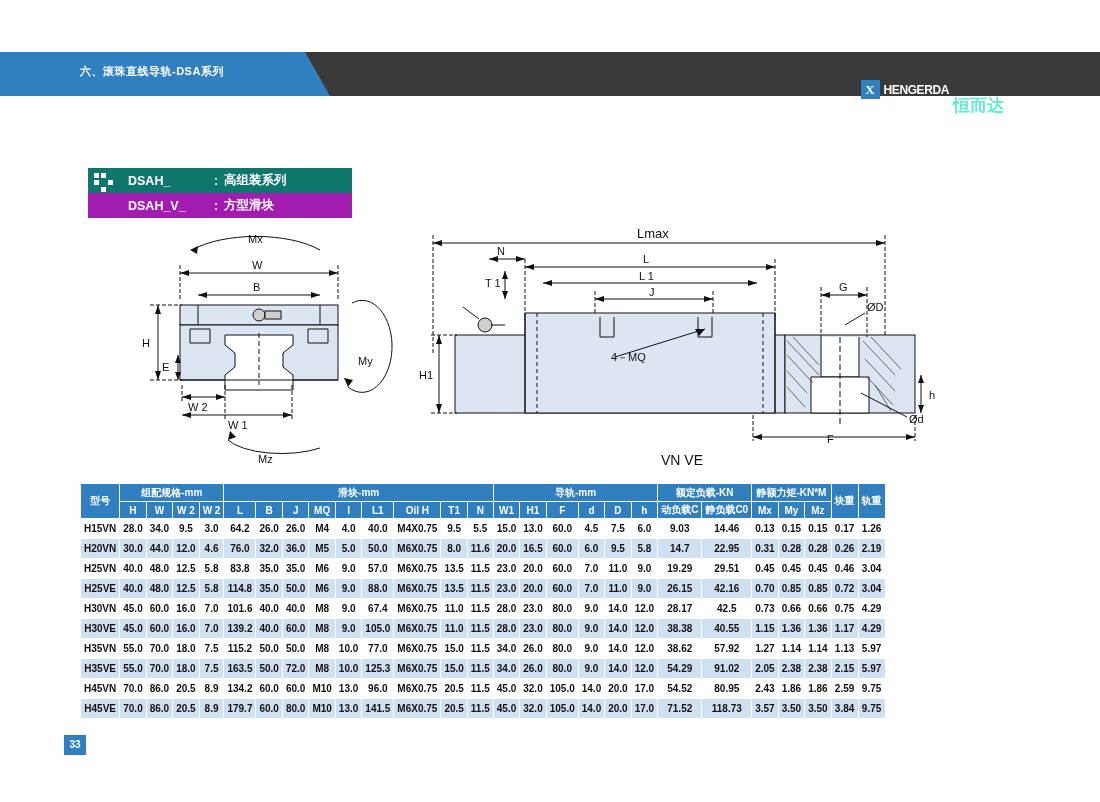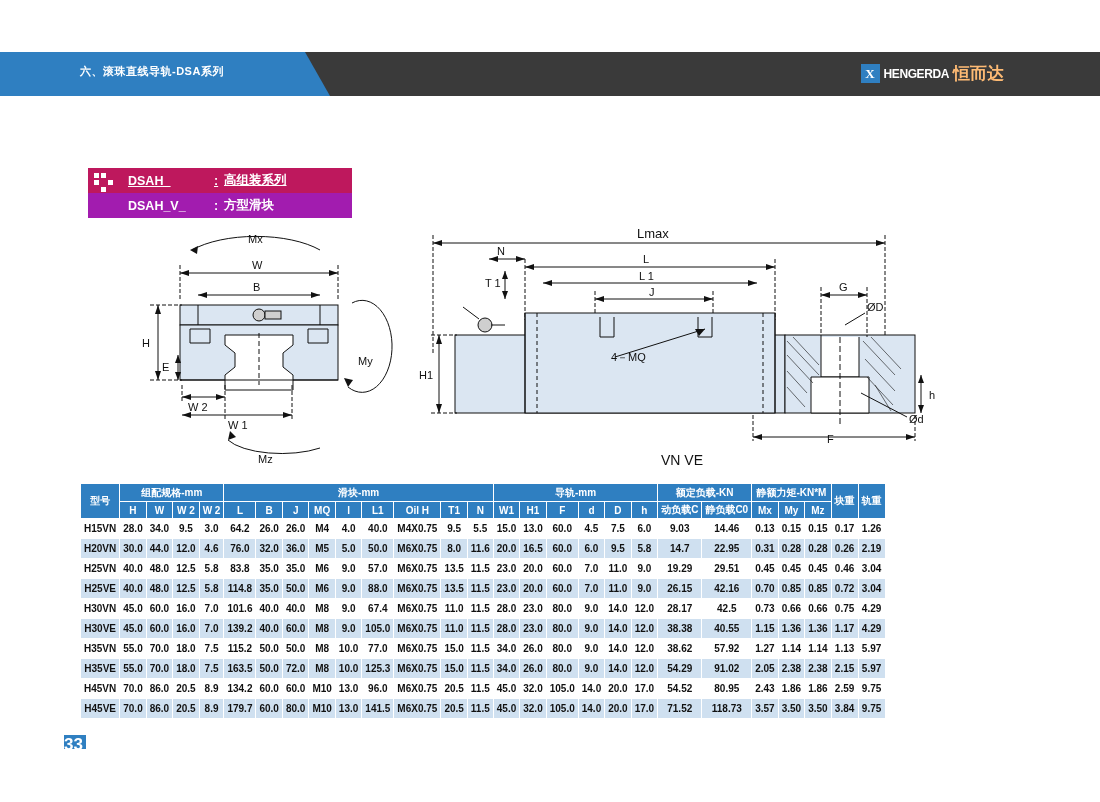--- a/index.html
+++ b/index.html
@@ -30,26 +30,26 @@
     display:flex;align-items:center;gap:4px;
   }
   .logo-mark{
     width:19px;height:19px;background:#2f7fc1;color:#fff;
     font-size:13px;font-weight:bold;line-height:19px;text-align:center;
     font-family:"Liberation Serif",serif;
   }
   .logo-text{
     color:#ffffff;font-size:12px;font-weight:bold;letter-spacing:-.4px;
   }
-  .logo-cn{color:#fdba74;font-size:17px;font-weight:bold;}
+  .logo-cn{color:#5eead4;font-size:17px;font-weight:bold;margin-top:32px;}
 
   
   .legend{position:absolute;left:88px;top:168px;width:264px;}
   .legend-row{height:25px;display:flex;align-items:center;color:#fff;font-size:12.5px;font-weight:bold;}
-  .legend-row.blue{background:#be185d;text-decoration:underline;}
+  .legend-row.blue{background:#0f766e;}
   .legend-row.dark{background:#a21caf;}
   .legend-dots{width:32px;height:25px;position:relative;}
   .legend-dots i{position:absolute;width:5px;height:5px;background:#ffffff;display:block;}
   .legend-label{width:86px;padding-left:8px;}
   .legend-colon{width:10px;}
   .legend-desc{}
 
   
   .draw{position:absolute;}
   .draw svg{display:block;}
@@ -75,22 +75,22 @@
     height:19px;padding:0 3px;color:#111;font-weight:bold;font-size:10px;
   }
   .tbl tbody tr.odd td{background:#ffffff;}
   .tbl tbody tr.even td{background:#cfe0f0;}
   .tbl tbody td.model{background:#ffffff;}
   .tbl tbody tr.even td.model{background:#cfe0f0;}
 
   
   .pagenum{
     position:absolute;left:64px;top:735px;
-    width:22px;height:14px;background:#2f7fc1;color:#fff;
-    font-size:17px;font-weight:bold;text-align:left;line-height:20px;
+    width:22px;height:20px;background:#2f7fc1;color:#fff;
+    font-size:10px;font-weight:bold;text-align:center;line-height:20px;
   }
 </style>
 </head>
 <body>
 
 <div class="header">
   <div class="header-blue"></div>
   <div class="header-title">六、滚珠直线导轨-DSA系列</div>
   <div class="logo">
     <span class="logo-mark">X</span>

